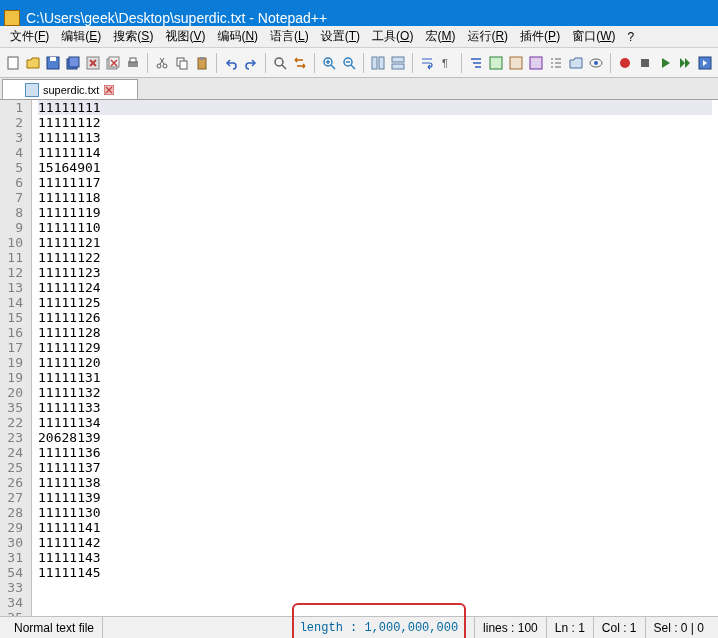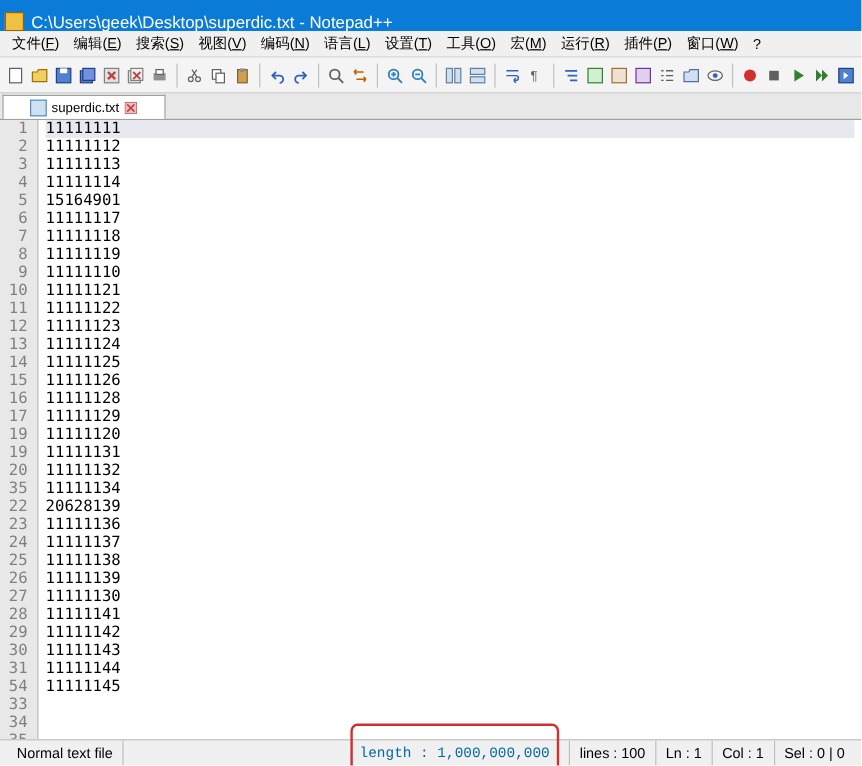--- a/index.html
+++ b/index.html
@@ -307,31 +307,31 @@
       <div>11111122</div>
       <div>11111123</div>
       <div>11111124</div>
       <div>11111125</div>
       <div>11111126</div>
       <div>11111128</div>
       <div>11111129</div>
       <div>11111120</div>
       <div>11111131</div>
       <div>11111132</div>
+      <div>11111133</div>
       <div>11111134</div>
       <div>20628139</div>
       <div>11111136</div>
       <div>11111137</div>
       <div>11111138</div>
       <div>11111139</div>
       <div>11111130</div>
       <div>11111141</div>
       <div>11111142</div>
       <div>11111143</div>
-      <div>11111144</div>
       <div>11111145</div>
     </div>
 </div>
 
 <div class="statusbar">
   <div class="cell">Normal text file</div>
   <div class="spacer"></div>
   <div class="cell">
       <span class="hl">length : 1,000,000,000</span>
     </div>

